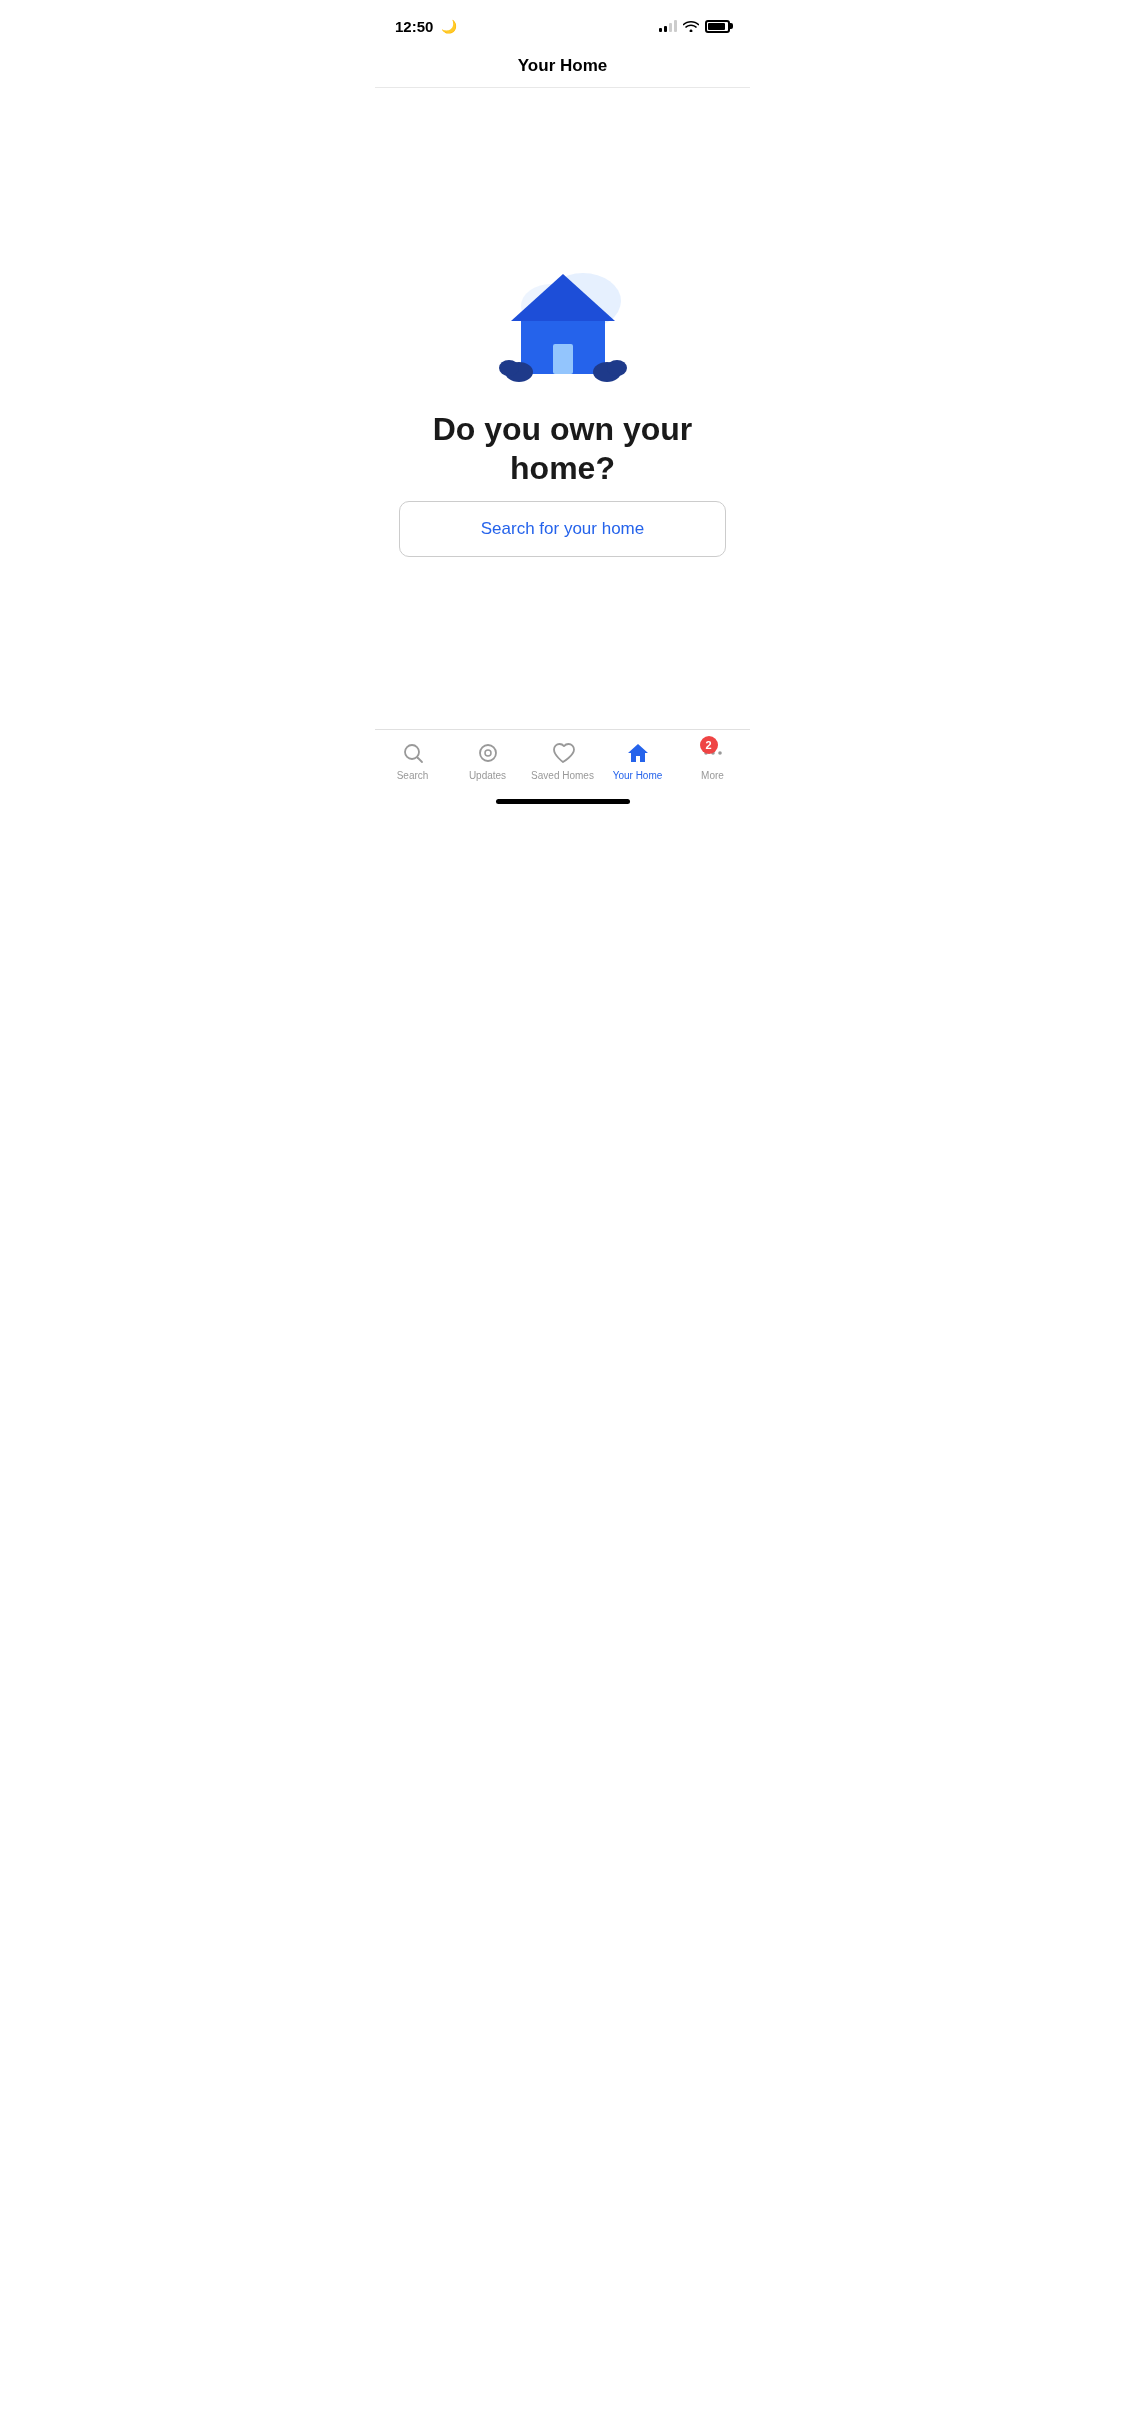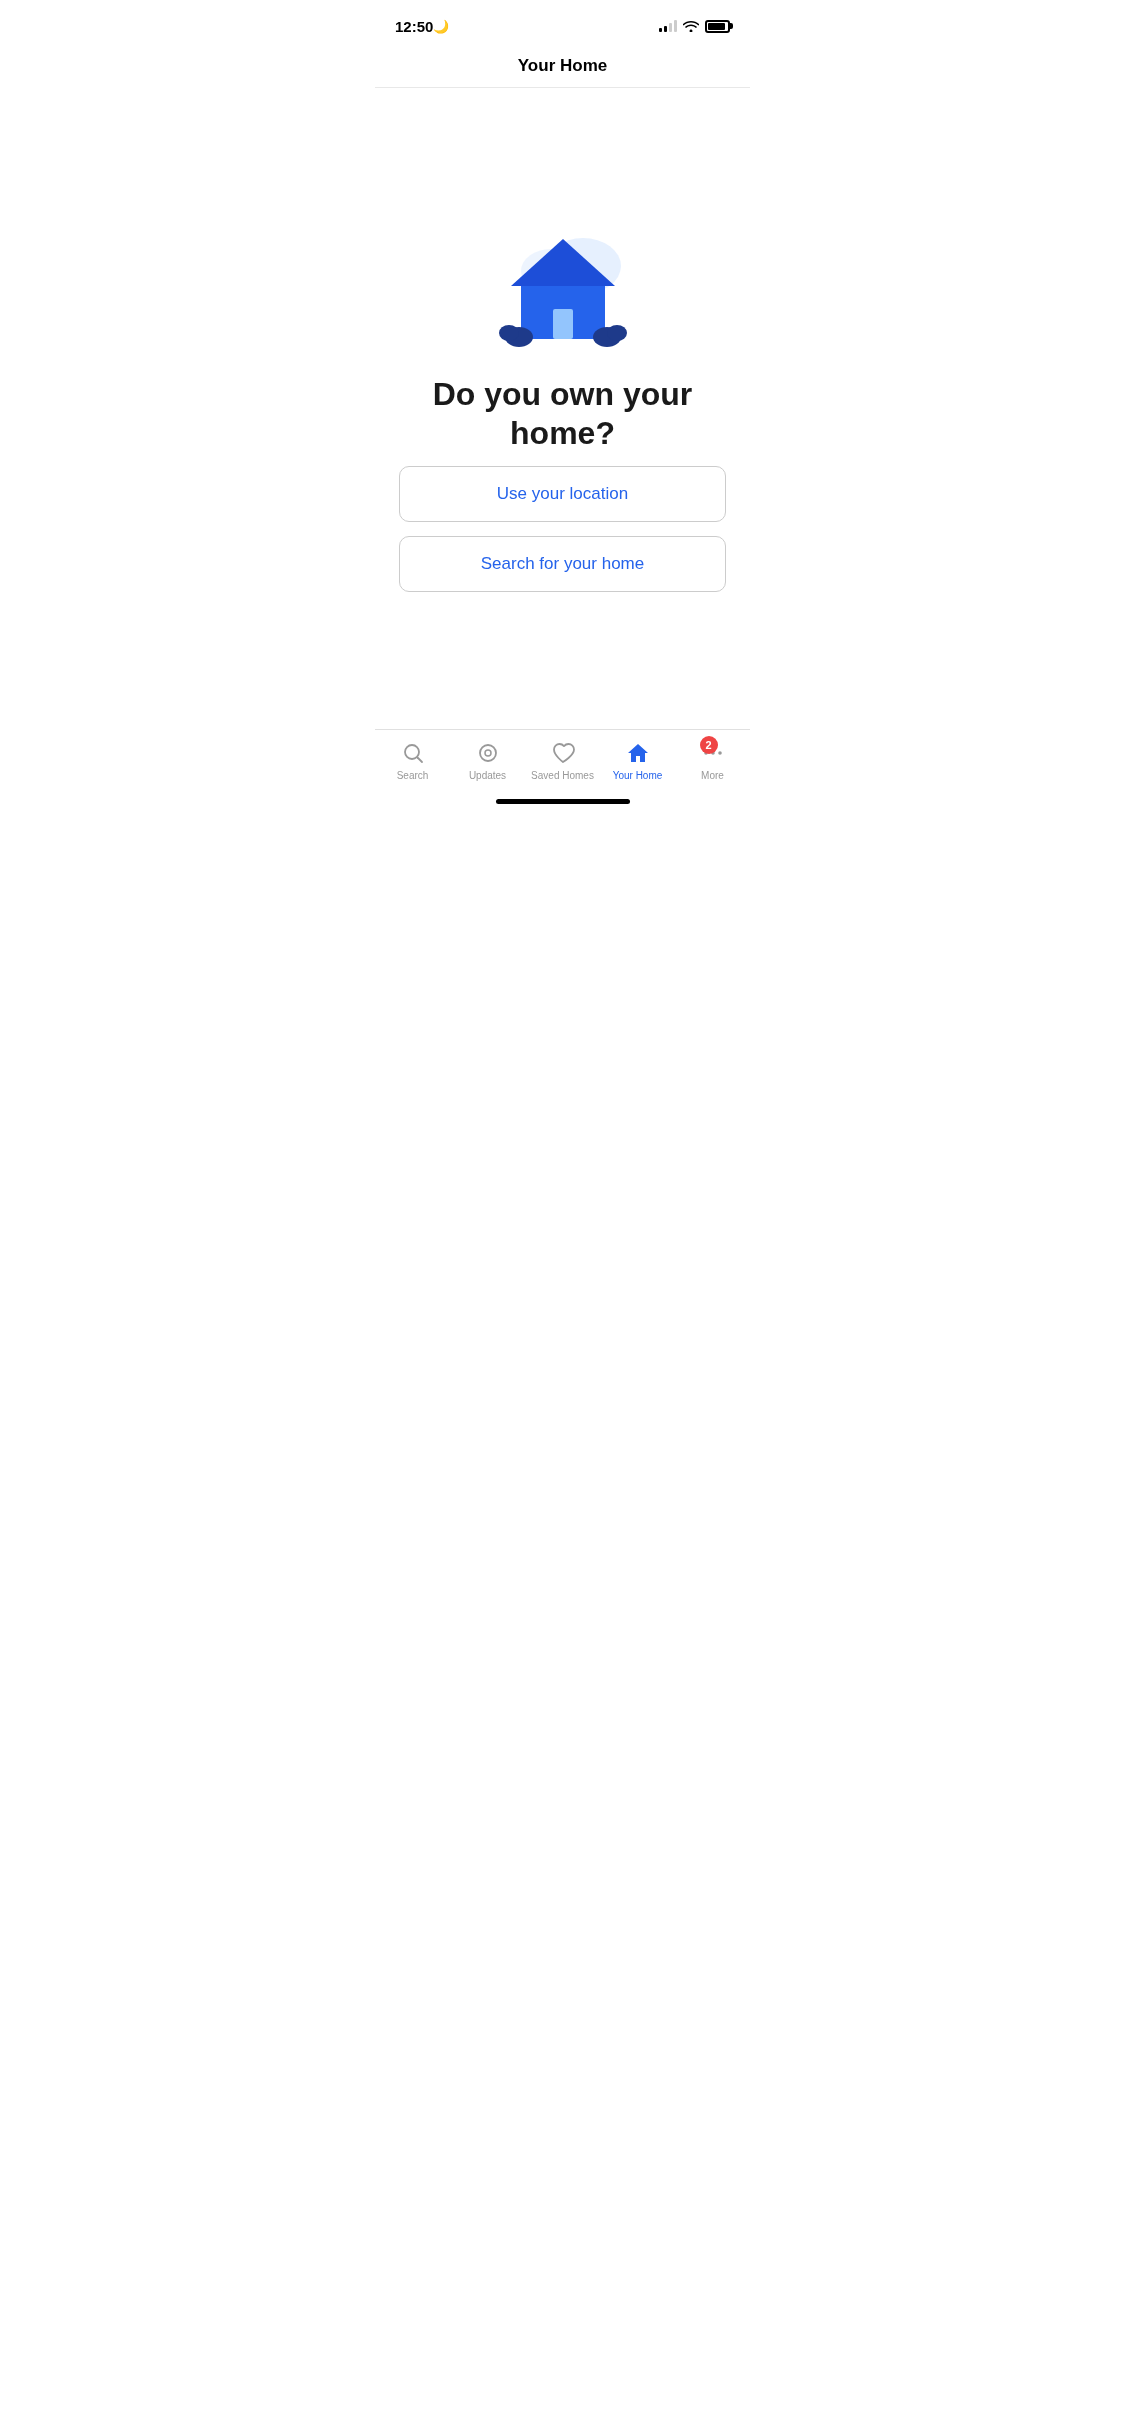--- a/index.html
+++ b/index.html
@@ -27,21 +27,21 @@
       padding: 14px 20px 6px 20px;
       height: 44px;
     }
 
     .status-time {
       font-size: 15px;
       font-weight: 600;
       color: #000;
       display: flex;
       align-items: center;
-      gap: 0;
+      gap: 8px;
     }
 
     .moon-icon {
       font-size: 13px;
     }
 
     .status-icons {
       display: flex;
       align-items: center;
       gap: 6px;
@@ -287,23 +287,20 @@
       <ellipse cx="26" cy="122" rx="10" ry="8" fill="#1e3a8a"></ellipse>
 
       <ellipse cx="124" cy="126" rx="14" ry="10" fill="#1e3a8a"></ellipse>
       <ellipse cx="134" cy="122" rx="10" ry="8" fill="#1e3a8a"></ellipse>
     </svg>
   </div>
 
   <h1 class="main-heading">Do you own your home?</h1>
 
 
-  <button class="action-button">
-    <span class="action-button-text">Use your location</span>
-  </button>
 
   <button class="action-button">
     <span class="action-button-text">Search for your home</span>
   </button>
 
 </div>
 
 <div class="tab-bar">
 
   <div class="tab-item">

